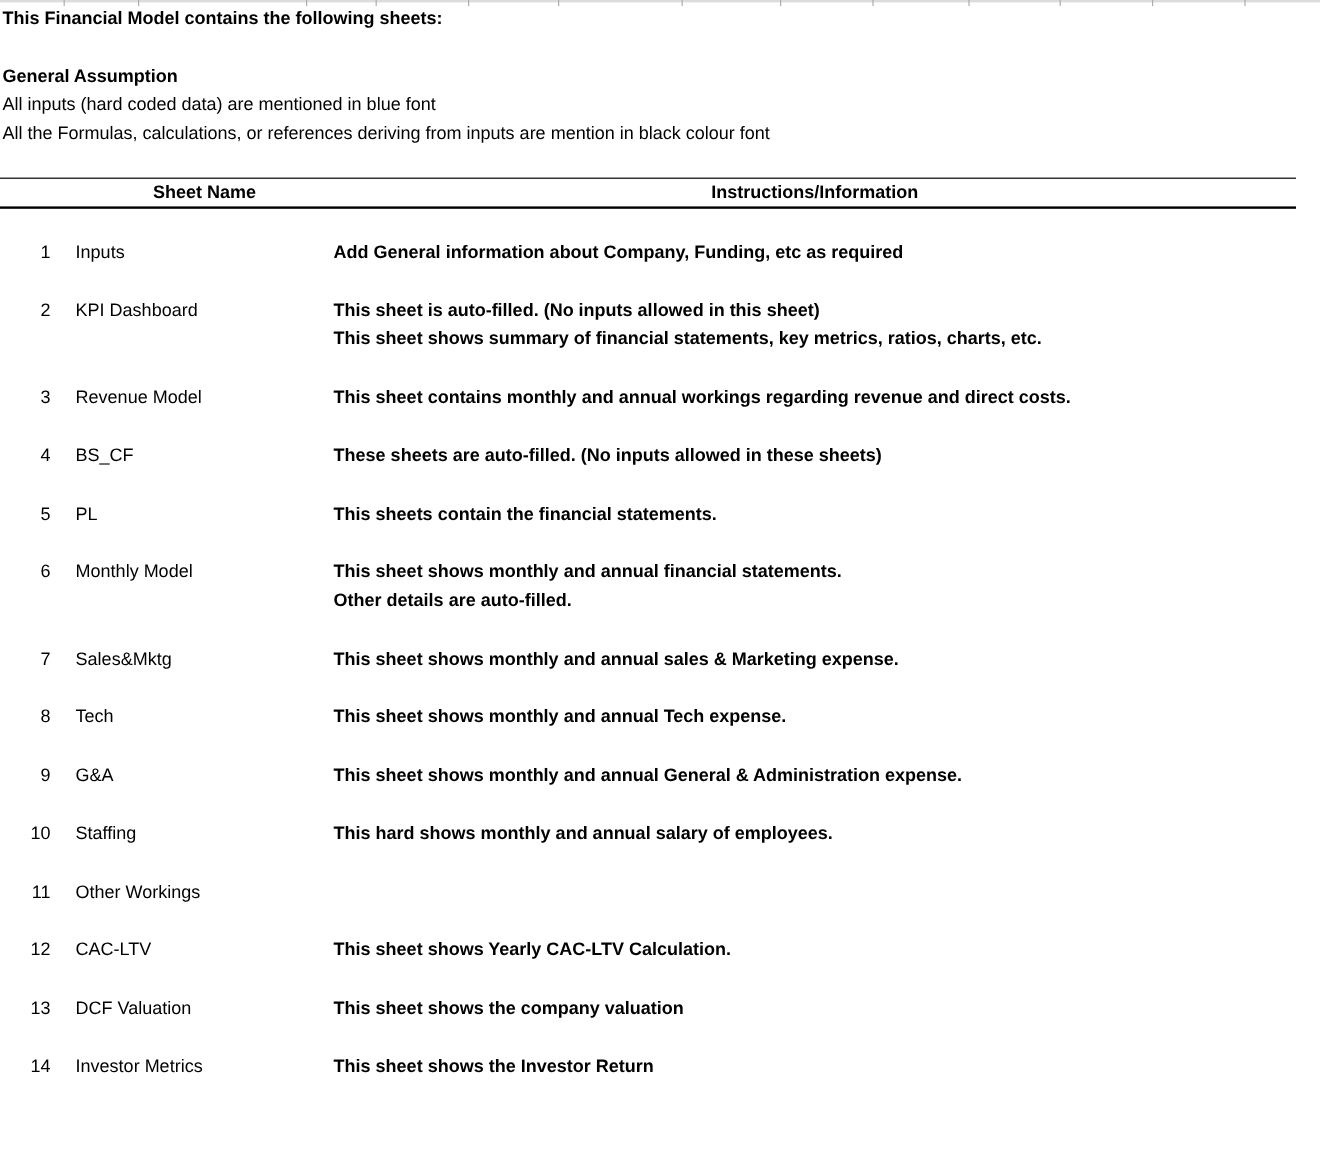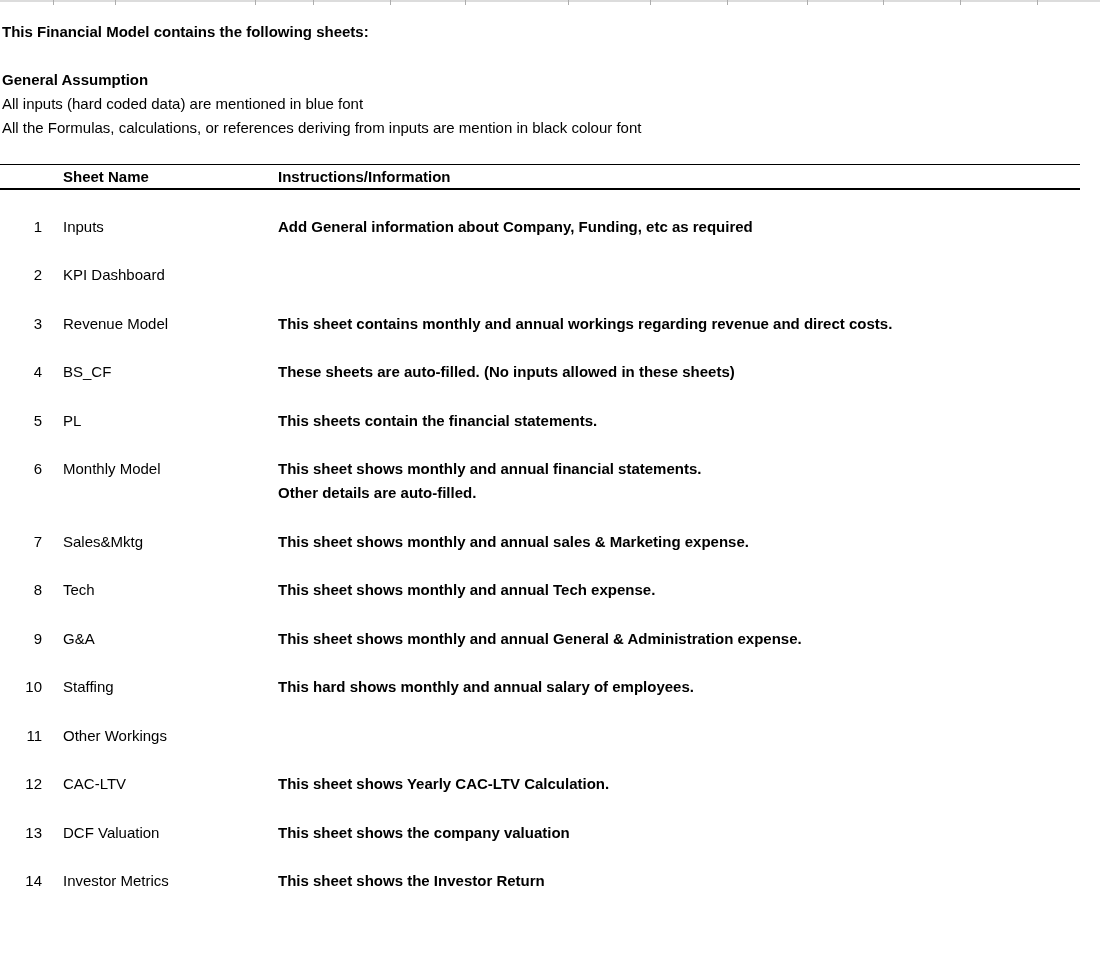--- a/index.html
+++ b/index.html
@@ -6,30 +6,30 @@
   body{
     width:1100px;height:975px;
     font-family:"Liberation Sans", sans-serif;
     font-size:15px;color:#000;
     position:relative;overflow:hidden;
   }
   .page{position:relative;width:1100px;height:975px;background:#fff;}
   
   .topline{position:absolute;top:0;left:0;width:1100px;height:2px;background:#dcdcdc;}
   .tick{position:absolute;top:0;width:1px;height:5px;background:#adadad;}
-  .content{position:absolute;top:0;left:0;width:1012px;padding-top:20px;}
+  .content{position:absolute;top:0;left:0;width:1012px;padding-top:4px;}
   .intro{padding-left:2px;}
   .line{line-height:24px;white-space:nowrap;}
   .b{font-weight:bold;}
   .heading{margin-top:24px;}
   
   .tbl{width:1080px;margin-top:24px;}
   .thead{
     display:flex;border-top:1px solid #000;border-bottom:2px solid #000;
-    line-height:23px;font-weight:bold;
+    line-height:23px;font-weight:bold;text-align:center;
   }
   .trow{display:flex;line-height:24px;margin-top:24.5px;}
   .trow:first-child{margin-top:1px;}
   .c-num{width:42px;text-align:right;flex:none;}
   .c-name{margin-left:21px;width:215px;flex:none;}
   .c-desc{flex:1;min-width:0;}
   .c-desc div{line-height:24px;font-weight:bold;}
 </style>
 </head>
 <body>
@@ -71,20 +71,24 @@
         <div class="c-name">Inputs</div>
         <div class="c-desc">
           <div>Add General information about Company, Funding, etc as required</div>
           <div></div>
         </div>
       </div>
 
       <div class="trow">
         <div class="c-num">2</div>
         <div class="c-name">KPI Dashboard</div>
+        <div class="c-desc">
+          <div>This sheet is auto-filled. (No inputs allowed in this sheet)</div>
+          <div>This sheet shows summary of financial statements, key metrics, ratios, charts, etc.</div>
+        </div>
       </div>
 
       <div class="trow">
         <div class="c-num">3</div>
         <div class="c-name">Revenue Model</div>
         <div class="c-desc">
           <div>This sheet contains monthly and annual workings regarding revenue and direct costs.</div>
           <div></div>
         </div>
       </div>

